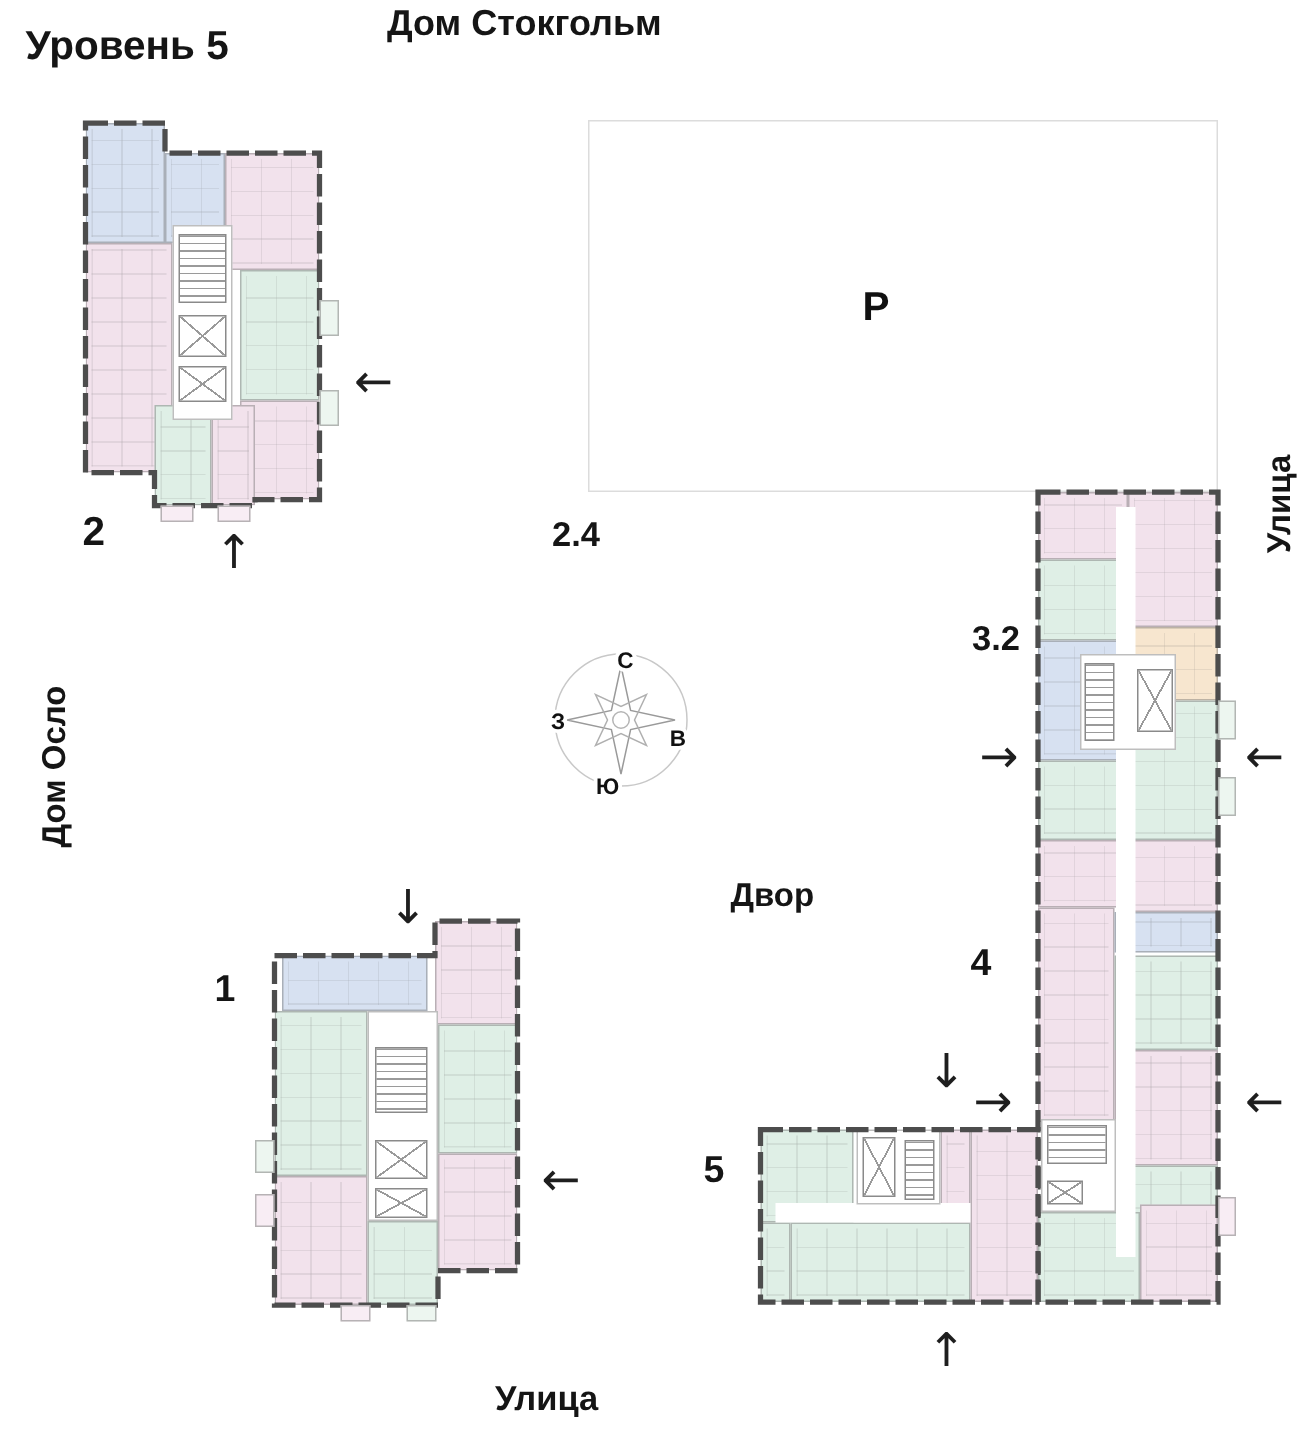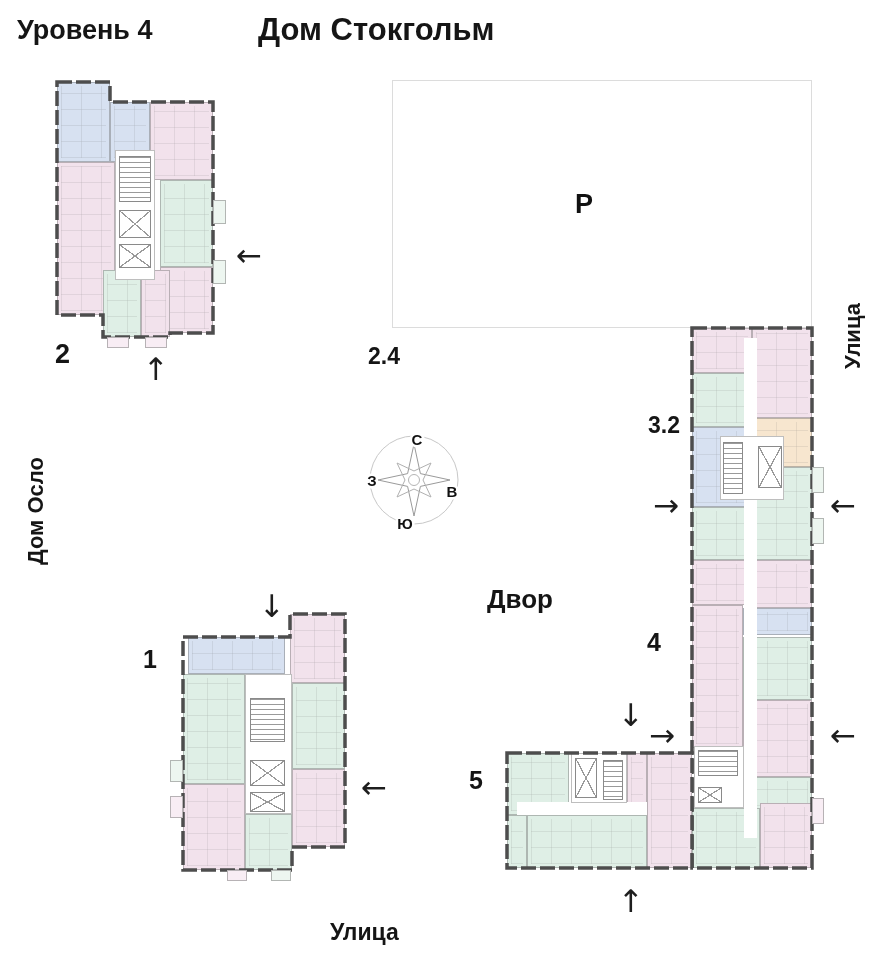--- a/index.html
+++ b/index.html
@@ -4,25 +4,25 @@
 <style>
   html,body{margin:0;padding:0;background:#ffffff;}
   *{box-sizing:border-box;}
   #canvas{position:relative;width:877px;height:960px;background:#fff;overflow:hidden;
           font-family:"Liberation Sans", sans-serif;color:#111;}
 
   
   .lbl{position:absolute;font-weight:700;color:#151515;white-space:nowrap;line-height:1;}
   .rot{transform:translate(-50%,-50%) rotate(-90deg);}
   #lbl-level{left:17px;top:17px;font-size:27px;}
-  #lbl-stockholm{left:258px;top:14px;font-size:31px;}
+  #lbl-stockholm{left:258px;top:4px;font-size:24px;}
   #lbl-oslo{left:36px;top:511px;font-size:22px;}
   #lbl-street-right{left:853px;top:336px;font-size:22px;}
   #lbl-street-bottom{left:330px;top:921px;font-size:23px;}
-  #lbl-courtyard{left:487px;top:586px;font-size:26px;}
+  #lbl-courtyard{left:487px;top:586px;font-size:22px;}
   #lbl-b2{left:55px;top:341px;font-size:27px;}
   #lbl-b31{left:368px;top:345px;font-size:23px;}
   #lbl-b32{left:648px;top:414px;font-size:23px;text-align:right;}
   #lbl-b4{left:647px;top:630px;font-size:25px;}
   #lbl-b5{left:469px;top:768px;font-size:25px;}
   #lbl-b1{left:143px;top:647px;font-size:25px;}
 
   
   #parking{position:absolute;left:392px;top:80px;width:420px;height:248px;
            border:1px solid #dcdcdc;background:#fff;
@@ -61,21 +61,21 @@
   
   #compass{position:absolute;left:364px;top:428px;}
   #compass text{font-family:"Liberation Sans",sans-serif;font-size:15px;font-weight:700;
      fill:#111;stroke:#fff;stroke-width:5px;paint-order:stroke;text-anchor:middle;}
 </style>
 </head>
 <body>
 
 <div id="canvas">
 
-  <div class="lbl" id="lbl-level">Уровень 4</div>
+  <div class="lbl" id="lbl-level">Уровень 5</div>
   <div class="lbl" id="lbl-stockholm">Дом Стокгольм</div>
   <div class="lbl rot" id="lbl-oslo">Дом Осло</div>
   <div class="lbl rot" id="lbl-street-right">Улица</div>
   <div class="lbl" id="lbl-street-bottom">Улица</div>
   <div class="lbl" id="lbl-courtyard">Двор</div>
 
   <div class="lbl" id="lbl-b2">2</div>
   <div class="lbl" id="lbl-b31">2.4</div>
   <div class="lbl" id="lbl-b32">3.2</div>
   <div class="lbl" id="lbl-b4">4</div>

